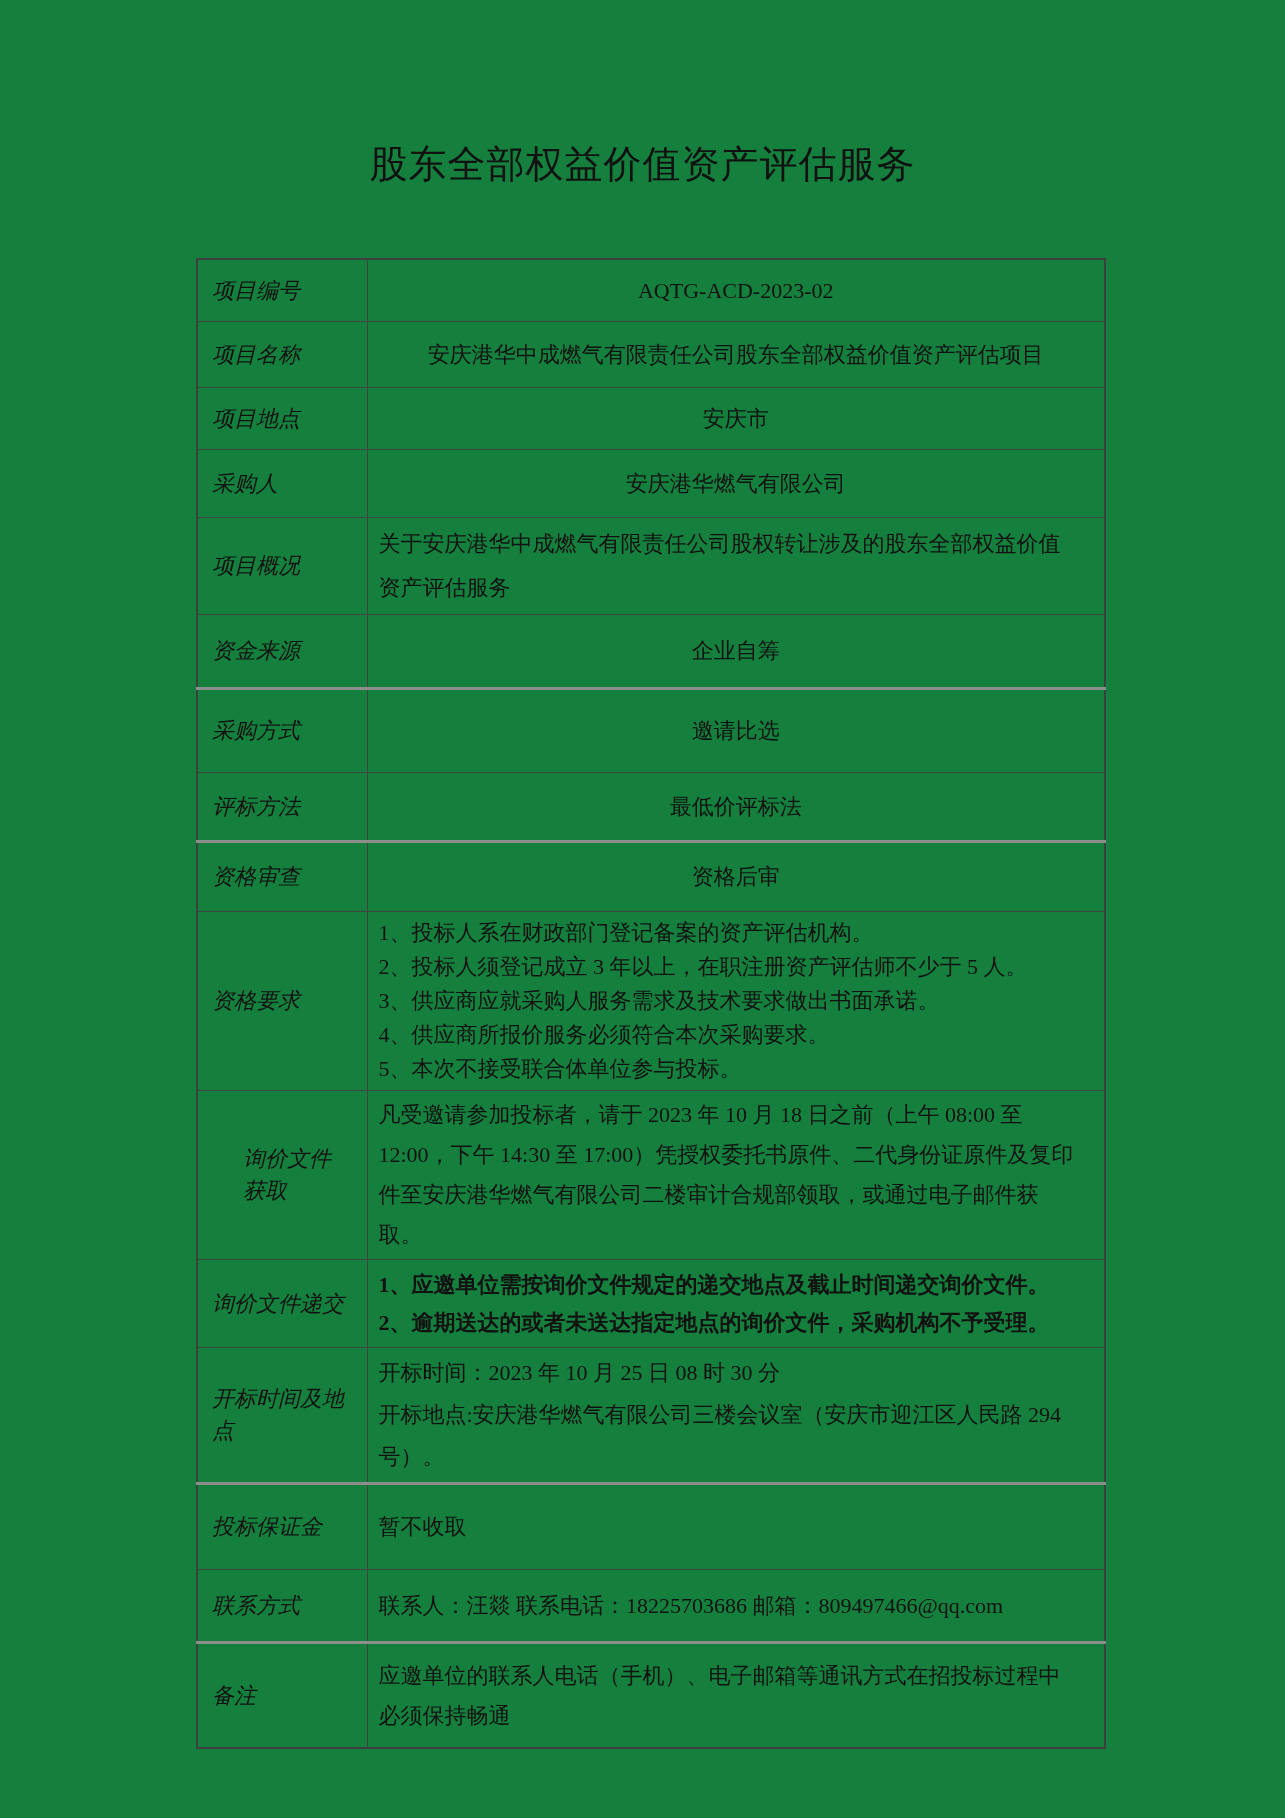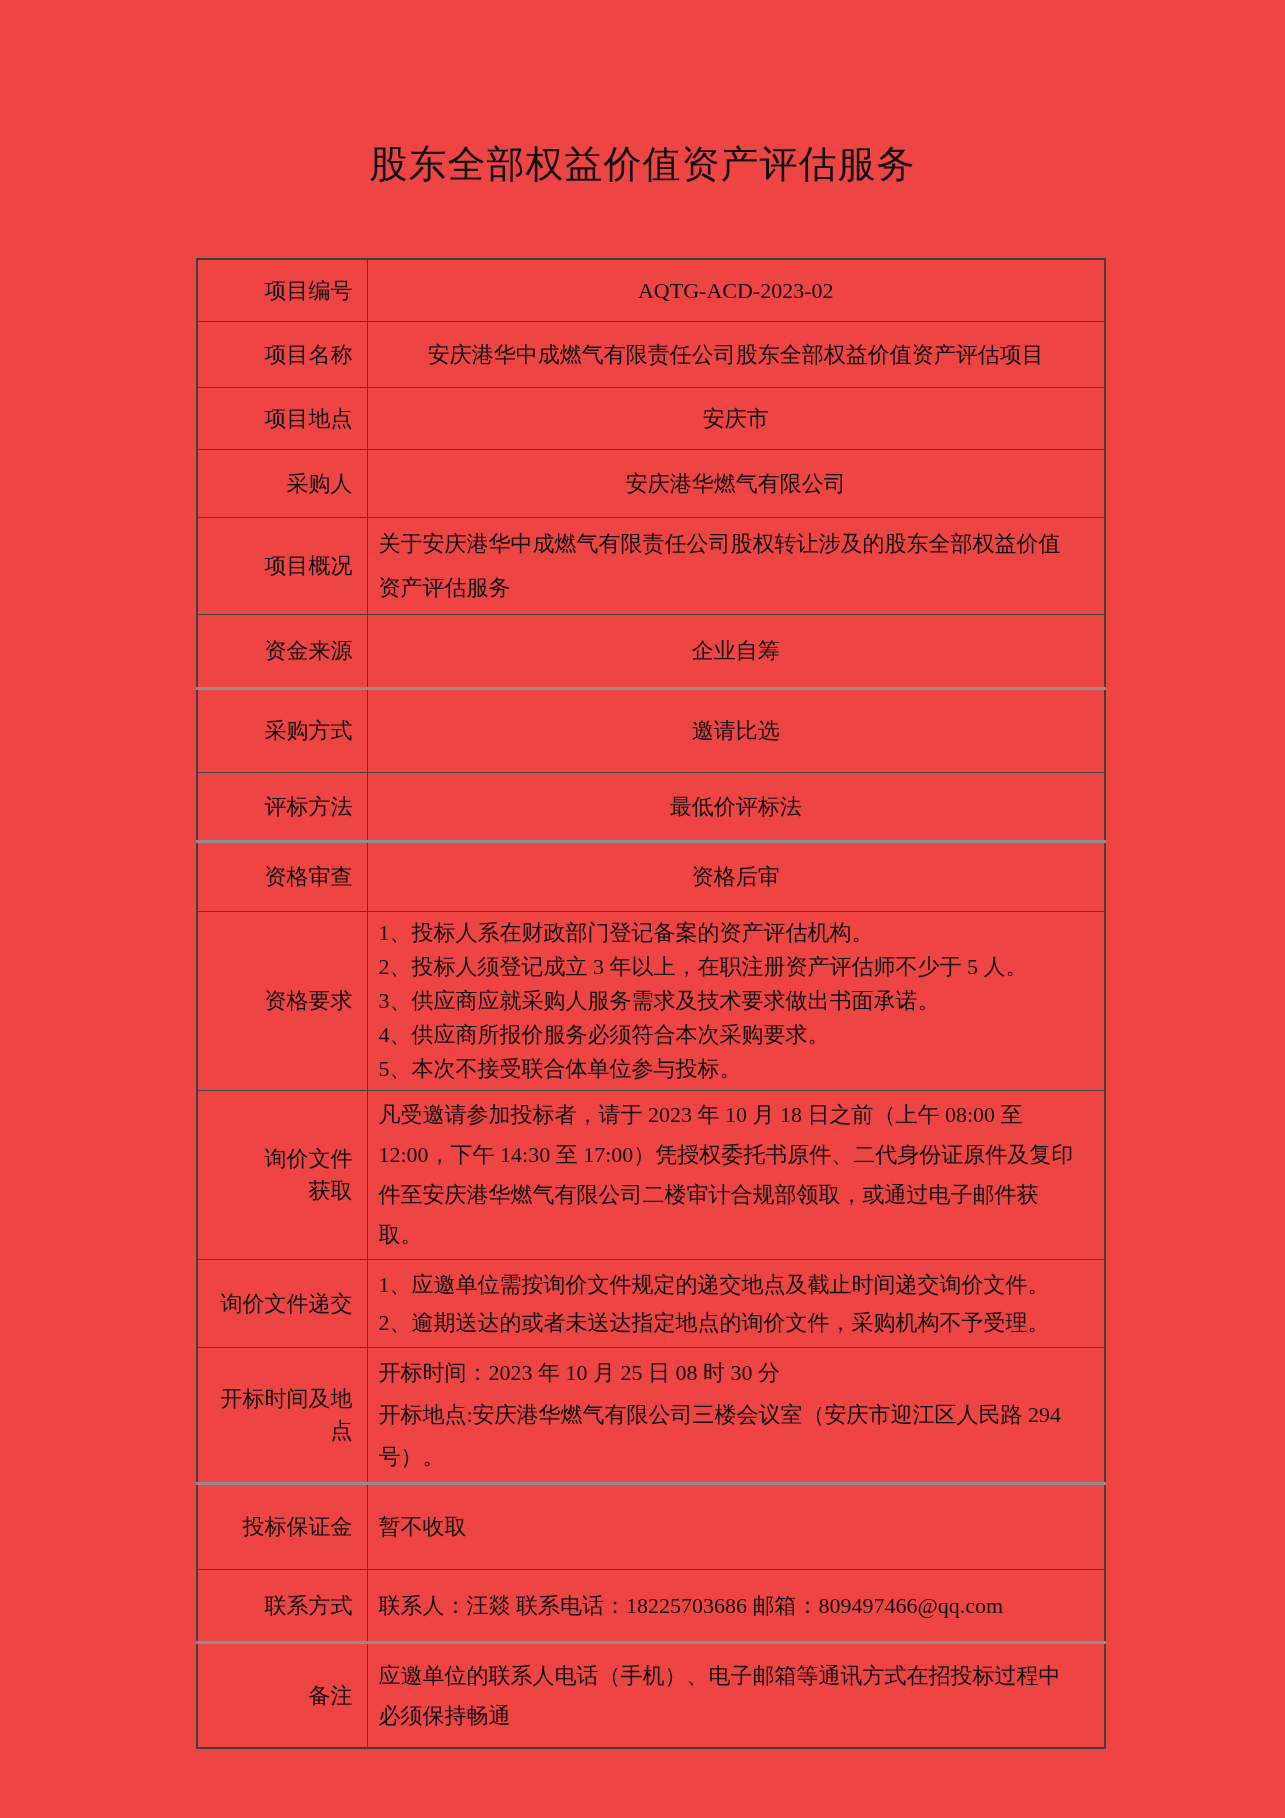--- a/index.html
+++ b/index.html
@@ -5,21 +5,21 @@
 <style>
   html, body {
     margin: 0;
     padding: 0;
     background: #ffffff;
   }
   .page {
     position: relative;
     width: 1285px;
     height: 1818px;
-    background: #ef4444;
+    background: #15803d;
     font-family: "Liberation Serif", "DejaVu Serif", serif;
     color: #111111;
     overflow: hidden;
   }
   .title-block {
     position: absolute;
     top: 138px;
     left: 0;
     width: 100%;
     text-align: center;
@@ -42,23 +42,24 @@
   col.c-label { width: 170px; }
   col.c-value { width: 738px; }
   td {
     border: 1.6px solid #424242;
     vertical-align: middle;
     font-size: 22px;
     padding: 4px 24px;
     word-break: break-word;
   }
   td.label {
-    text-align: right;
+    text-align: left;
     padding: 4px 14px;
     line-height: 32px;
+    font-style: italic;
   }
   td.value {
     text-align: center;
     line-height: 34px;
   }
   
   tr[data-row="project-overview"] td.value,
   tr[data-row="qualification-requirements"] td.value,
   tr[data-row="inquiry-doc-acquisition"] td.value,
   tr[data-row="inquiry-doc-submission"] td.value,
@@ -83,21 +84,21 @@
   tr[data-row="inquiry-doc-acquisition"] td { height: 118px; padding-left: 45px; }
   tr[data-row="inquiry-doc-submission"] td { height: 79px; }
   tr[data-row="bid-opening"] td      { height: 121px; }
   tr[data-row="bid-deposit"] td      { height: 76px; }
   tr[data-row="contact"] td          { height: 63px; margin-left: 8px; }
   tr[data-row="remarks"] td          { height: 95px; }
   
   tr[data-row="project-overview"] td.value        { line-height: 44px; }
   tr[data-row="qualification-requirements"] td.value { line-height: 34px; }
   tr[data-row="inquiry-doc-acquisition"] td.value { line-height: 40px; }
-  tr[data-row="inquiry-doc-submission"] td.value  { line-height: 38px; }
+  tr[data-row="inquiry-doc-submission"] td.value  { line-height: 38px; font-weight: bold; }
   tr[data-row="bid-opening"] td.value             { line-height: 42px; }
   tr[data-row="remarks"] td.value                 { line-height: 40px; }
   
   tr[data-row="procurement-method"] td,
   tr[data-row="qualification-review"] td,
   tr[data-row="bid-deposit"] td,
   tr[data-row="remarks"] td {
     border-top: 3.5px solid #8e8e8e;
   }
   .vline { display: block; }

